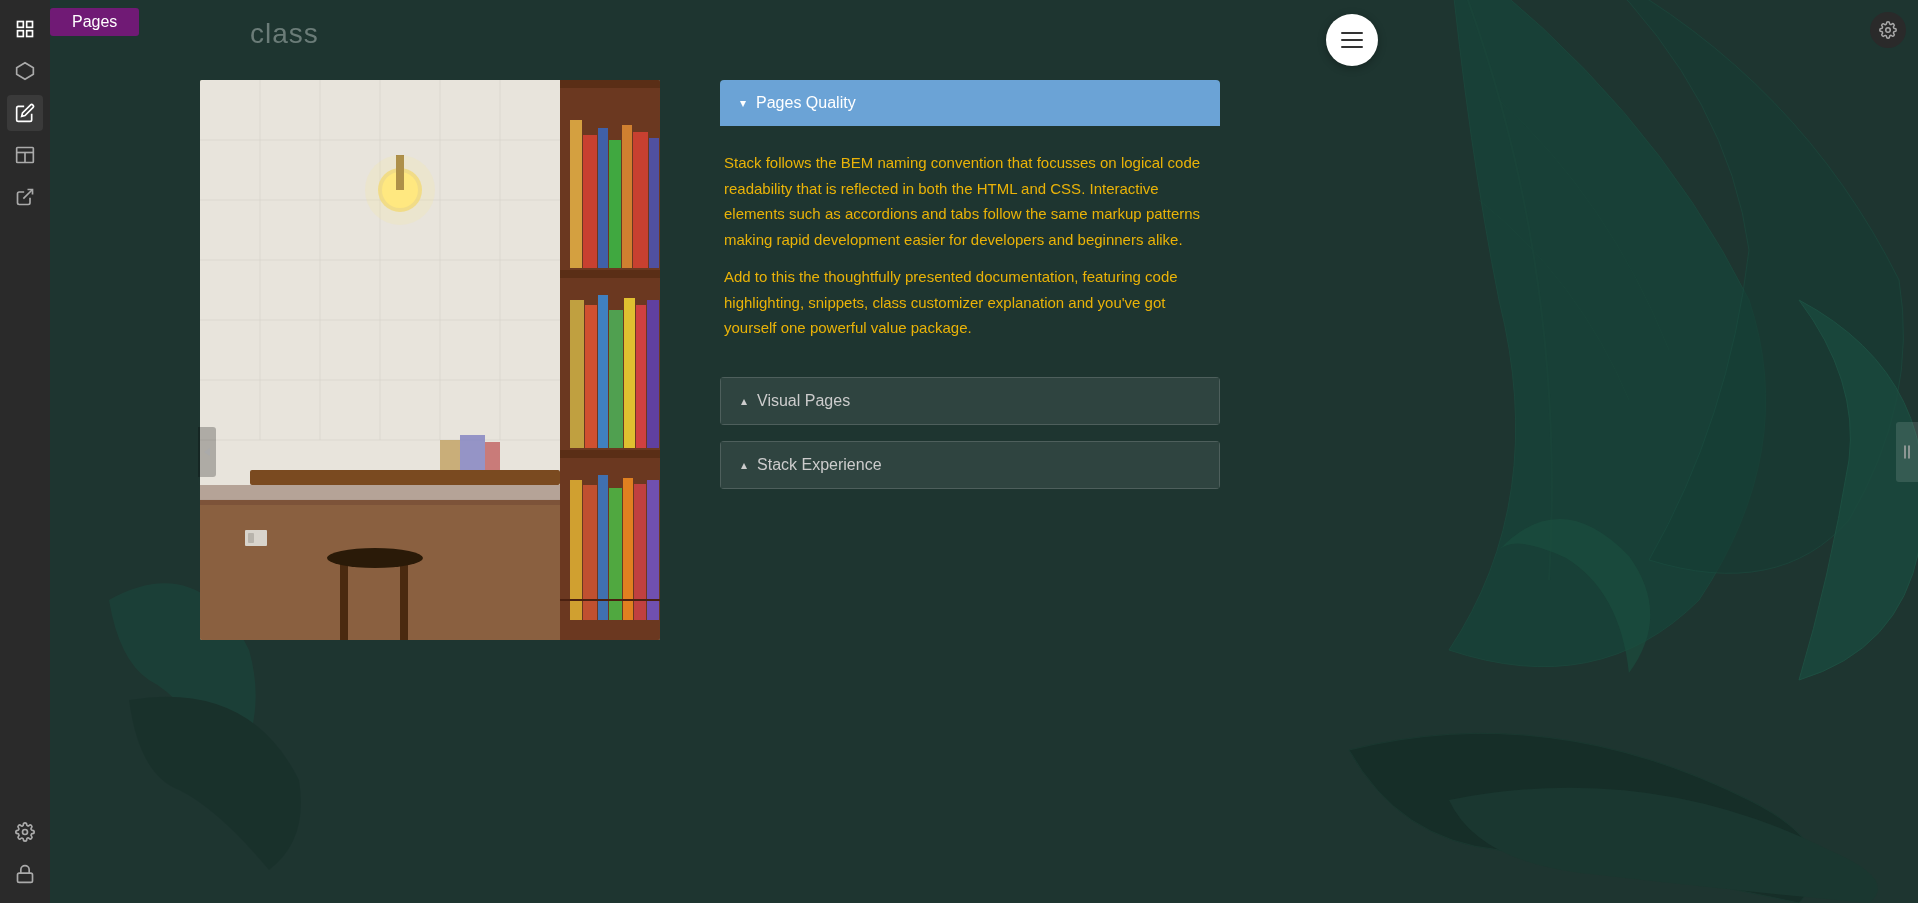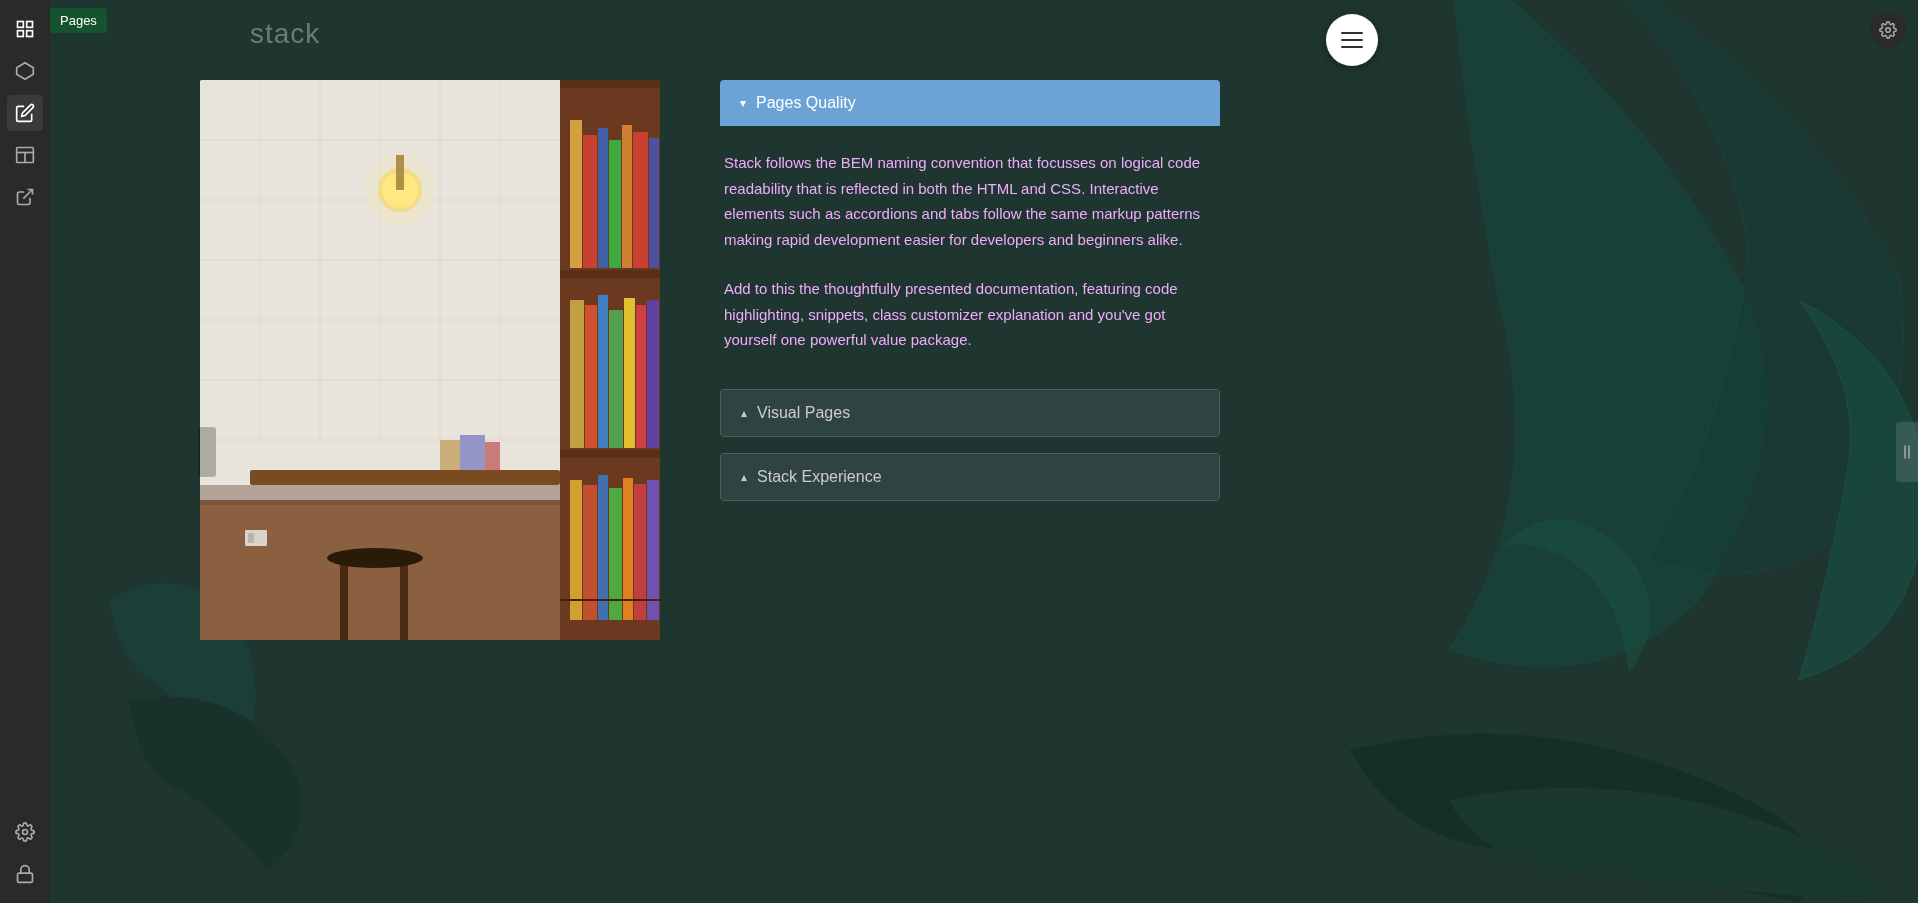--- a/index.html
+++ b/index.html
@@ -194,28 +194,28 @@
       color: #ccc;
       border: 1px solid rgba(255,255,255,0.15);
     }
 
     .accordion-chevron {
       font-size: 12px;
     }
 
     .accordion-body {
       background: transparent;
-      color: #f0abfc;
+      color: #eab308;
       font-size: 15px;
       line-height: 1.7;
       padding: 24px 4px 20px 4px;
     }
 
     .accordion-body p + p {
-      margin-top: 24px;
+      margin-top: 12px;
     }
   </style>
 </head>
 <body>
 
 <div class="sidebar">
   <div class="sidebar-top">
 
     <div class="sidebar-icon active" style="position:relative;">
       <svg width="20" height="20" viewBox="0 0 24 24" fill="none" stroke="currentColor" stroke-width="2">
@@ -260,21 +260,21 @@
     </div>
     <div class="sidebar-icon">
       <svg width="20" height="20" viewBox="0 0 24 24" fill="none" stroke="currentColor" stroke-width="2">
         <rect x="3" y="11" width="18" height="11" rx="2" ry="2"></rect>
         <path d="M7 11V7a5 5 0 0 1 10 0v4"></path>
       </svg>
     </div>
   </div>
 </div>
 
-<div style="position:absolute; left:50px; top:8px; background:#14532d; color:#fff; font-size:13px; padding:5px 10px; border-radius:3px; z-index:20; cursor:pointer;">
+<div style="position:absolute; left:50px; top:8px; background:#701a75; color:#fff; font-size:16px; padding:5px 22px; border-radius:3px; z-index:20; cursor:pointer;">
   <span>Pages</span>
 </div>
 
 <div class="main">
 
   <div class="bg-layer">
     <svg class="leaf-bg" viewBox="0 0 1870 903" preserveAspectRatio="xMidYMid slice">
 
       <rect width="1870" height="903" fill="#1e3530"></rect>
 
@@ -304,21 +304,21 @@
         <path d="M80 700 Q200 680 250 780 Q260 840 220 870 Q170 810 130 790 Q90 775 80 700Z" fill="#162e28"></path>
       </g>
 
       <g opacity="0.6" transform="translate(1450, 550) rotate(-20)">
         <path d="M0 0 Q80 -40 120 50 Q140 120 80 160 Q100 80 60 30 Q20 -10 0 0Z" fill="#1a5040"></path>
       </g>
     </svg>
   </div>
 
   <div class="stack-logo">
-    <span>stack</span>
+    <span>class</span>
   </div>
 
   <div class="settings-btn">
     <svg width="18" height="18" viewBox="0 0 24 24" fill="none" stroke="currentColor" stroke-width="2">
       <circle cx="12" cy="12" r="3"></circle>
       <path d="M19.4 15a1.65 1.65 0 0 0 .33 1.82l.06.06a2 2 0 0 1-2.83 2.83l-.06-.06a1.65 1.65 0 0 0-1.82-.33 1.65 1.65 0 0 0-1 1.51V21a2 2 0 0 1-4 0v-.09A1.65 1.65 0 0 0 9 19.4a1.65 1.65 0 0 0-1.82.33l-.06.06a2 2 0 0 1-2.83-2.83l.06-.06A1.65 1.65 0 0 0 4.68 15a1.65 1.65 0 0 0-1.51-1H3a2 2 0 0 1 0-4h.09A1.65 1.65 0 0 0 4.6 9a1.65 1.65 0 0 0-.33-1.82l-.06-.06a2 2 0 0 1 2.83-2.83l.06.06A1.65 1.65 0 0 0 9 4.68a1.65 1.65 0 0 0 1-1.51V3a2 2 0 0 1 4 0v.09a1.65 1.65 0 0 0 1 1.51 1.65 1.65 0 0 0 1.82-.33l.06-.06a2 2 0 0 1 2.83 2.83l-.06.06A1.65 1.65 0 0 0 19.4 9a1.65 1.65 0 0 0 1.51 1H21a2 2 0 0 1 0 4h-.09a1.65 1.65 0 0 0-1.51 1z"></path>
     </svg>
   </div>
 
   <div class="hamburger-btn">

